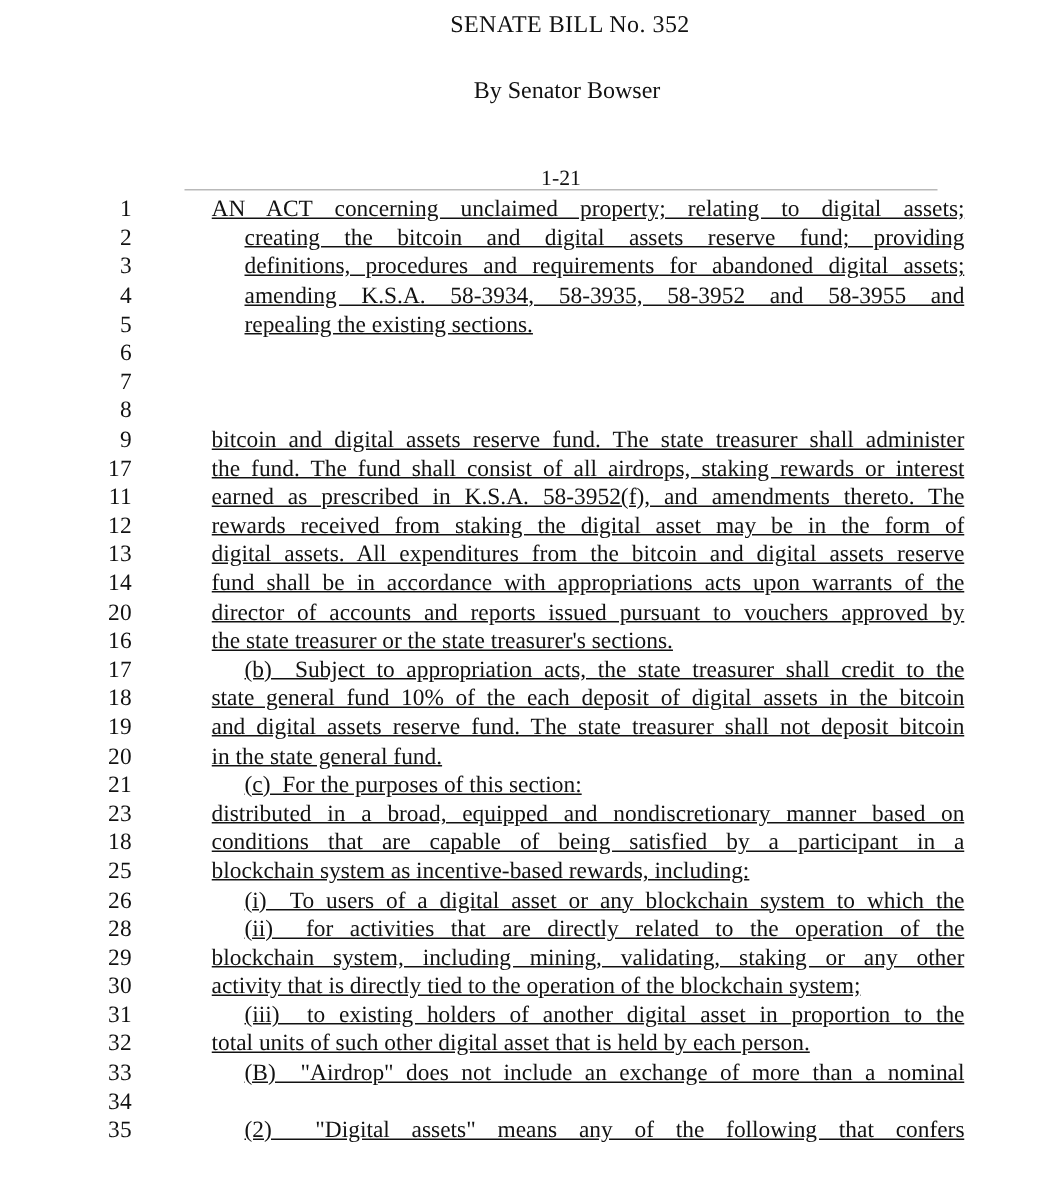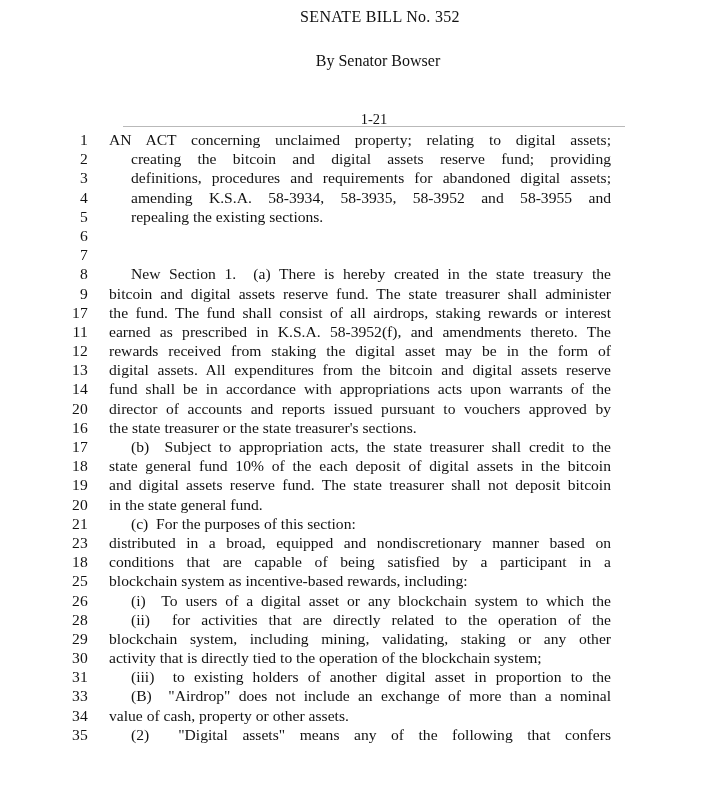--- a/index.html
+++ b/index.html
@@ -69,24 +69,25 @@
   }
   .num {
     flex: 0 0 88px;
     width: 88px;
     text-align: right;
     letter-spacing: 0.2px;
   }
   .txt {
     flex: 0 0 502px;
     width: 502px;
-    margin-left: 21px;
+    margin-left: 53px;
     box-sizing: border-box;
     white-space: normal;
     overflow: hidden;
+    text-decoration: underline;
   }
   .txt.just {
     text-align: justify;
     text-align-last: justify;
     -moz-text-align-last: justify;
   }
   .txt.ind { padding-left: 22px; }
   .txt.it { font-style: italic; }
 </style>
 </head>
@@ -122,21 +123,20 @@
       </div>
       <div class="line">
         <span class="num">6</span>
         <span class="txt"></span>
       </div>
       <div class="line">
         <span class="num">7</span>
       </div>
       <div class="line">
         <span class="num">8</span>
-        <span class="txt just ind">New Section 1.&nbsp; (a) There is hereby created in the state treasury the</span>
       </div>
       <div class="line">
         <span class="num">9</span>
         <span class="txt just">bitcoin and digital assets reserve fund. The state treasurer shall administer</span>
       </div>
       <div class="line">
         <span class="num">17</span>
         <span class="txt just">the fund. The fund shall consist of all airdrops, staking rewards or interest</span>
       </div>
       <div class="line">
@@ -209,25 +209,28 @@
       </div>
       <div class="line">
         <span class="num">30</span>
         <span class="txt">activity that is directly tied to the operation of the blockchain system;</span>
       </div>
       <div class="line">
         <span class="num">31</span>
         <span class="txt just ind">(iii)&nbsp; to existing holders of another digital asset in proportion to the</span>
       </div>
       <div class="line">
+        <span class="num">32</span>
+        <span class="txt">total units of such other digital asset that is held by each person.</span>
+      </div>
+      <div class="line">
         <span class="num">33</span>
         <span class="txt just ind">(B)&nbsp; "Airdrop" does not include an exchange of more than a nominal</span>
       </div>
       <div class="line">
         <span class="num">34</span>
-        <span class="txt">value of cash, property or other assets.</span>
       </div>
       <div class="line">
         <span class="num">35</span>
         <span class="txt just ind">(2)&nbsp; "Digital assets" means any of the following that confers</span>
       </div>
     </div>
 </div>
 
 </body></html>

